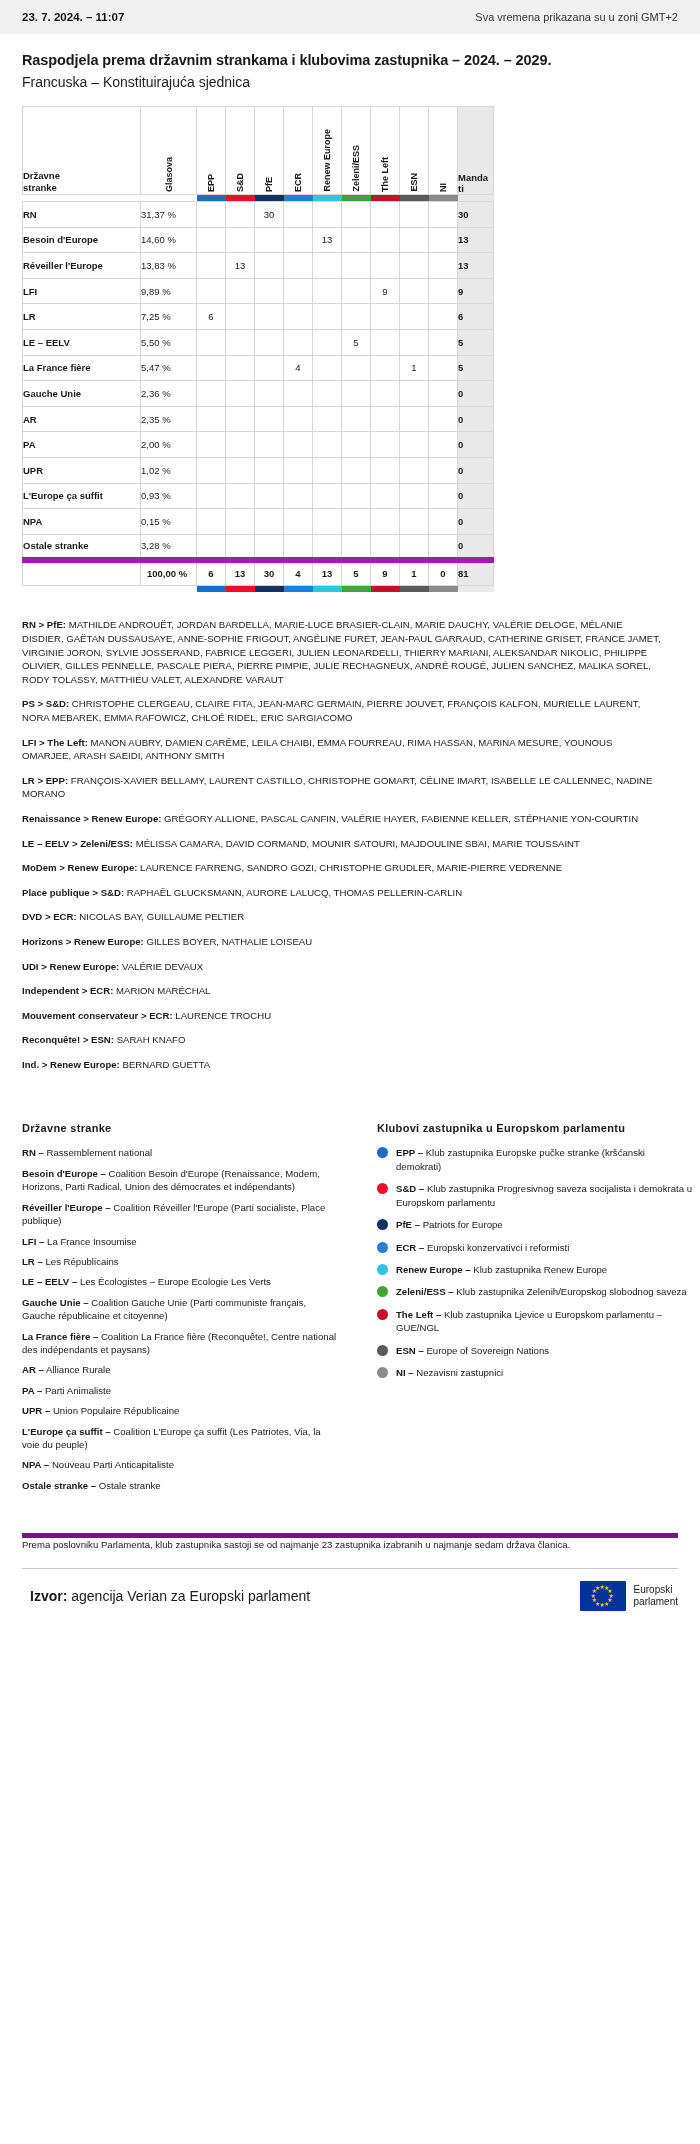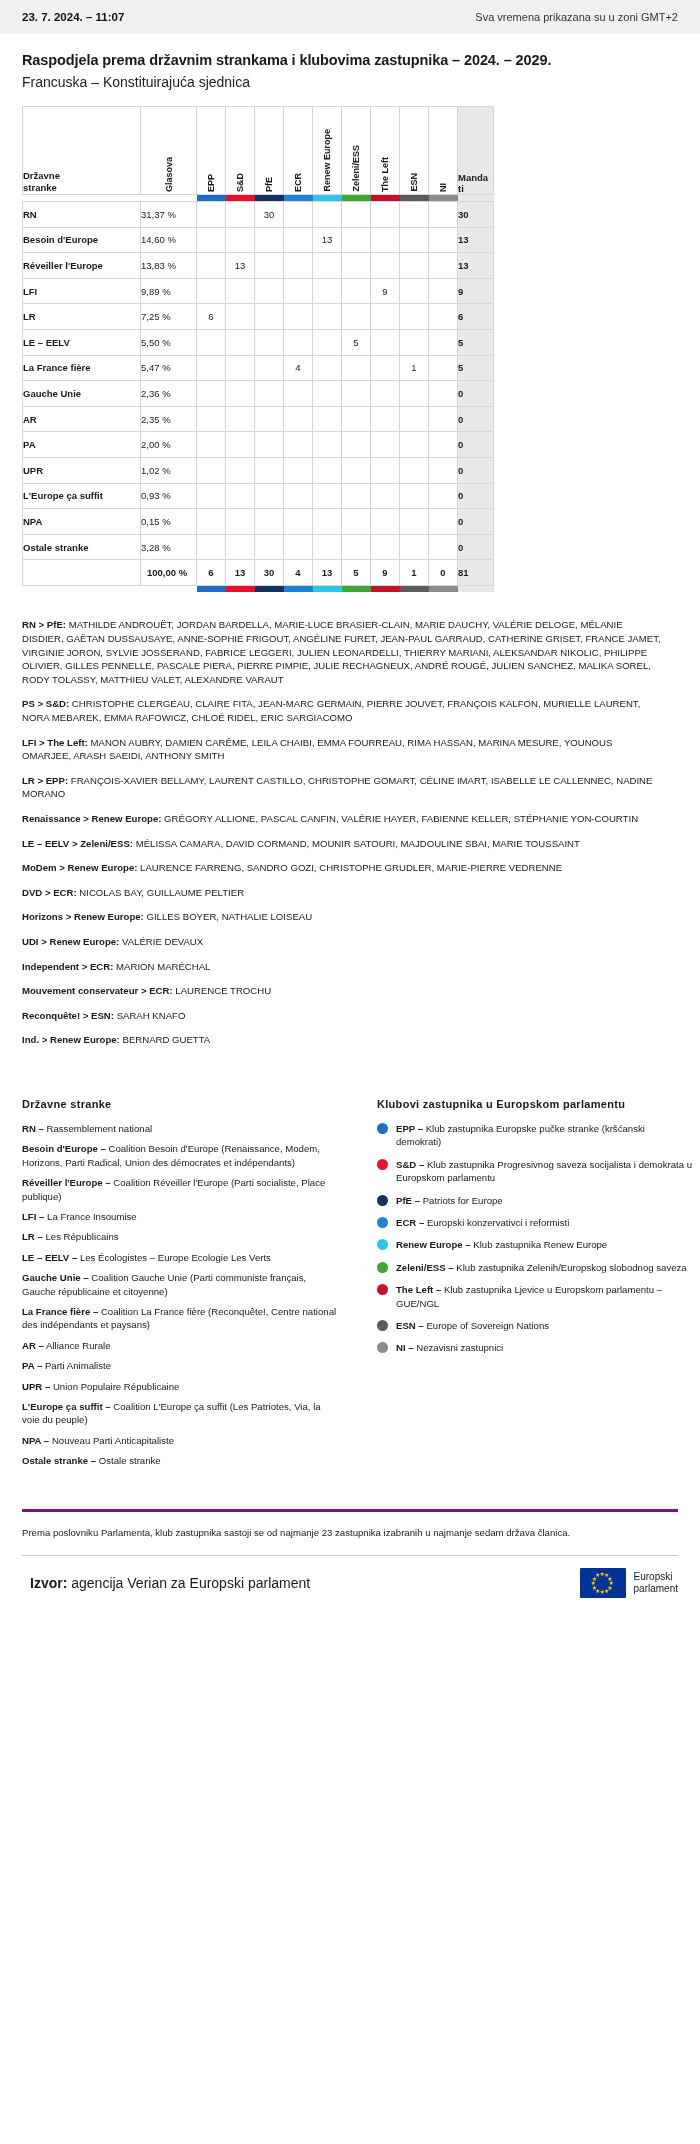--- a/index.html
+++ b/index.html
@@ -96,21 +96,21 @@
   tr.strip td.nb { border:none; }
 
   tbody td {
     height:25.6px;
     font-size:9.5px;
   }
   td.party { padding-left:8px; font-weight:bold; text-align:left; }
   td.votes { padding-left:8px; text-align:left; }
   td.num   { text-align:center; }
   td.seats { text-align:left; padding-left:6px; font-weight:bold; background:#e9e9e9; }
-  tr.total td { font-weight:bold; border-top:1px solid #a21caf; }
+  tr.total td { font-weight:bold; border-top:6px solid #a21caf; }
   tr.total td.votes { padding-left:6px; }
   tr.bottomstrip td { height:7px; padding:0; border:none; }
 
   
   .defections { padding: 26px 36px 0 22px; }
   .defline {
     font-size:9.6px;
     line-height:13.6px;
     margin-bottom:11px;
     color:#1a1a1a;
@@ -126,22 +126,21 @@
   .legend-col { width:50%; }
   .legend-title { font-size:11px; font-weight:bold; margin-bottom:12px; letter-spacing:0.3px;}
   .legend-item { font-size:9.6px; line-height:13.4px; margin-bottom:7px; }
   .legend-item b { font-weight:bold; }
   .grp-item { display:flex; align-items:flex-start; gap:8px; margin-bottom:9px; font-size:9.6px; line-height:13.4px;}
   .dot { width:11px; height:11px; border-radius:50%; flex:0 0 11px; margin-top:1px; }
 
   
   .footnote {
     margin: 34px 22px 0 22px;
-    border-top:3px solid #701a75;
-    padding-top:14px;
+    border-top:5px solid #701a75;
     font-size:9.6px;
     line-height:13.6px;
   }
   .source-row {
     margin: 16px 22px 0 22px;
     border-top:1px solid #c9c9c9;
     padding-top:12px;
     padding-bottom:18px;
     display:flex;
     align-items:center;
@@ -450,20 +449,21 @@
   </div>
 
   <div class="defections">
       <div class="defline"><b>RN &gt; PfE:</b> <span>MATHILDE ANDROUËT, JORDAN BARDELLA, MARIE-LUCE BRASIER-CLAIN, MARIE DAUCHY, VALÉRIE DELOGE, MÉLANIE DISDIER, GAËTAN DUSSAUSAYE, ANNE-SOPHIE FRIGOUT, ANGÉLINE FURET, JEAN-PAUL GARRAUD, CATHERINE GRISET, FRANCE JAMET, VIRGINIE JORON, SYLVIE JOSSERAND, FABRICE LEGGERI, JULIEN LEONARDELLI, THIERRY MARIANI, ALEKSANDAR NIKOLIC, PHILIPPE OLIVIER, GILLES PENNELLE, PASCALE PIERA, PIERRE PIMPIE, JULIE RECHAGNEUX, ANDRÉ ROUGÉ, JULIEN SANCHEZ, MALIKA SOREL, RODY TOLASSY, MATTHIEU VALET, ALEXANDRE VARAUT</span></div>
       <div class="defline"><b>PS &gt; S&amp;D:</b> <span>CHRISTOPHE CLERGEAU, CLAIRE FITA, JEAN-MARC GERMAIN, PIERRE JOUVET, FRANÇOIS KALFON, MURIELLE LAURENT, NORA MEBAREK, EMMA RAFOWICZ, CHLOÉ RIDEL, ERIC SARGIACOMO</span></div>
       <div class="defline"><b>LFI &gt; The Left:</b> <span>MANON AUBRY, DAMIEN CARÊME, LEILA CHAIBI, EMMA FOURREAU, RIMA HASSAN, MARINA MESURE, YOUNOUS OMARJEE, ARASH SAEIDI, ANTHONY SMITH</span></div>
       <div class="defline"><b>LR &gt; EPP:</b> <span>FRANÇOIS-XAVIER BELLAMY, LAURENT CASTILLO, CHRISTOPHE GOMART, CÉLINE IMART, ISABELLE LE CALLENNEC, NADINE MORANO</span></div>
       <div class="defline"><b>Renaissance &gt; Renew Europe:</b> <span>GRÉGORY ALLIONE, PASCAL CANFIN, VALÉRIE HAYER, FABIENNE KELLER, STÉPHANIE YON-COURTIN</span></div>
       <div class="defline"><b>LE – EELV &gt; Zeleni/ESS:</b> <span>MÉLISSA CAMARA, DAVID CORMAND, MOUNIR SATOURI, MAJDOULINE SBAI, MARIE TOUSSAINT</span></div>
       <div class="defline"><b>MoDem &gt; Renew Europe:</b> <span>LAURENCE FARRENG, SANDRO GOZI, CHRISTOPHE GRUDLER, MARIE-PIERRE VEDRENNE</span></div>
+      <div class="defline"><b>Place publique &gt; S&amp;D:</b> <span>RAPHAËL GLUCKSMANN, AURORE LALUCQ, THOMAS PELLERIN-CARLIN</span></div>
       <div class="defline"><b>DVD &gt; ECR:</b> <span>NICOLAS BAY, GUILLAUME PELTIER</span></div>
       <div class="defline"><b>Horizons &gt; Renew Europe:</b> <span>GILLES BOYER, NATHALIE LOISEAU</span></div>
       <div class="defline"><b>UDI &gt; Renew Europe:</b> <span>VALÉRIE DEVAUX</span></div>
       <div class="defline"><b>Independent &gt; ECR:</b> <span>MARION MARÉCHAL</span></div>
       <div class="defline"><b>Mouvement conservateur &gt; ECR:</b> <span>LAURENCE TROCHU</span></div>
       <div class="defline"><b>Reconquête! &gt; ESN:</b> <span>SARAH KNAFO</span></div>
       <div class="defline"><b>Ind. &gt; Renew Europe:</b> <span>BERNARD GUETTA</span></div>
     </div>
 
   <div class="legend">

